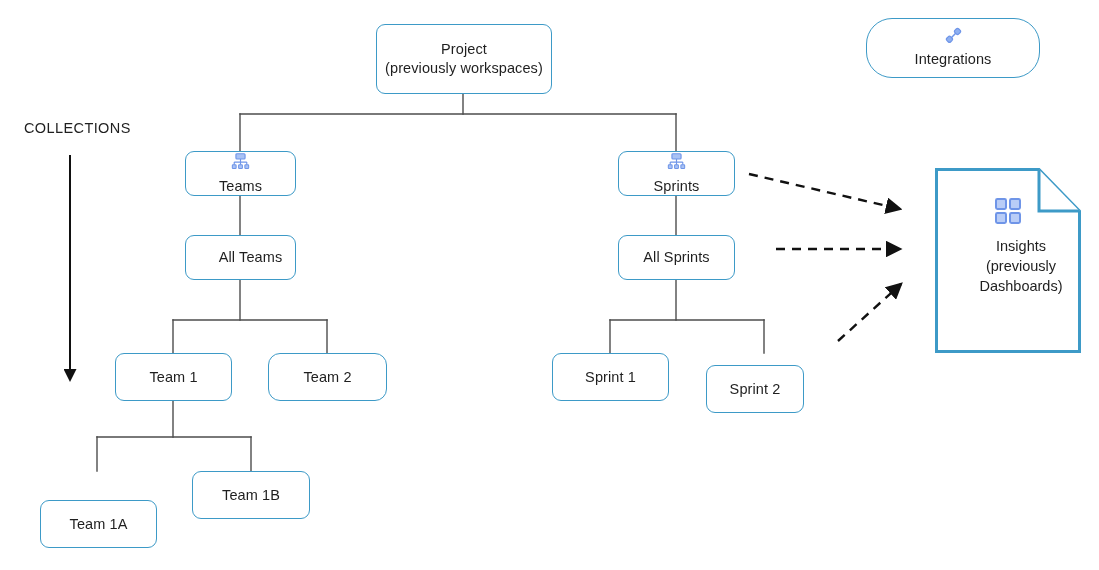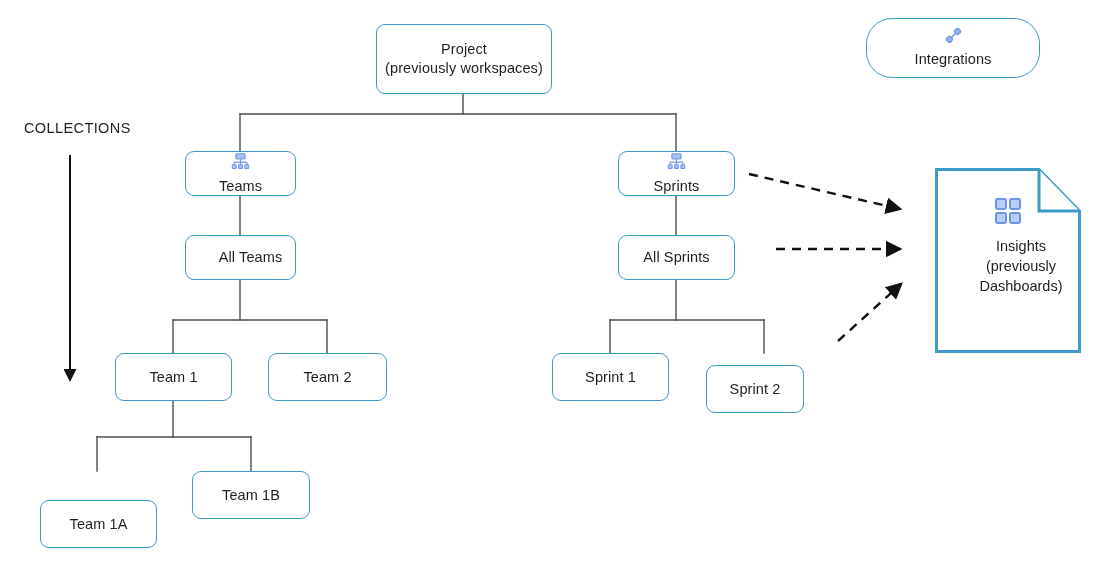--- a/index.html
+++ b/index.html
@@ -165,21 +165,21 @@
   </div>
 
   <div class="node" style="left:618px;top:235px;width:117px;height:45px;">
     <span class="lbl">All Sprints</span>
   </div>
 
   <div class="node" style="left:115px;top:353px;width:117px;height:48px;">
     <span class="lbl">Team 1</span>
   </div>
 
-  <div class="node" style="left:268px;top:353px;width:119px;height:48px;">
+  <div class="node" style="left:268px;top:353px;width:119px;height:48px;border-radius:12px;">
     <span class="lbl">Team 2</span>
   </div>
 
   <div class="node" style="left:552px;top:353px;width:117px;height:48px;">
     <span class="lbl">Sprint 1</span>
   </div>
 
   <div class="node" style="left:706px;top:353px;width:98px;height:48px;margin-top:12px;">
     <span class="lbl">Sprint 2</span>
   </div>

